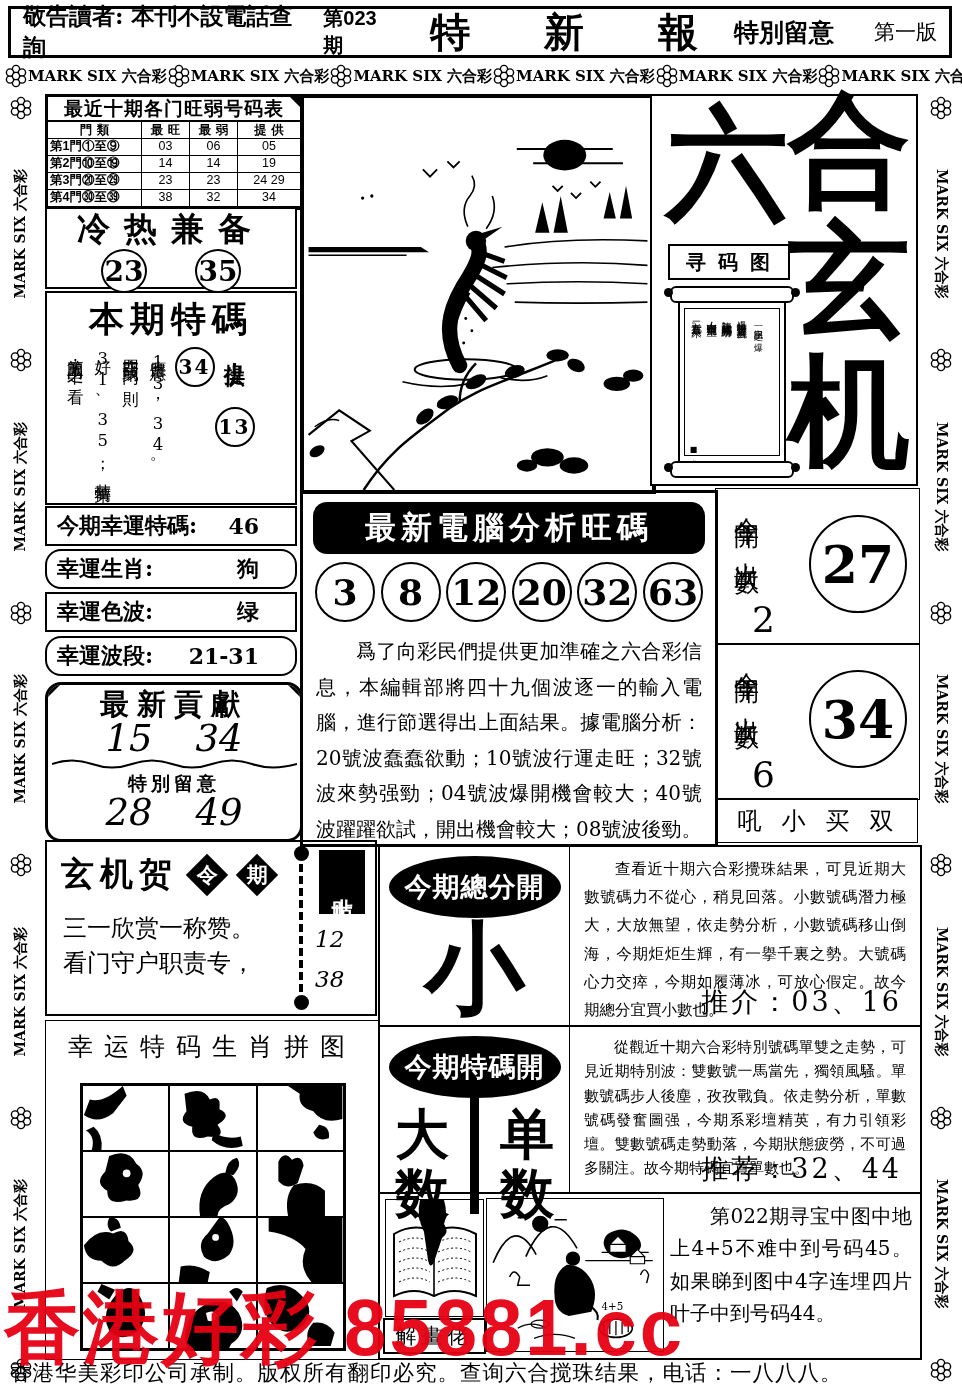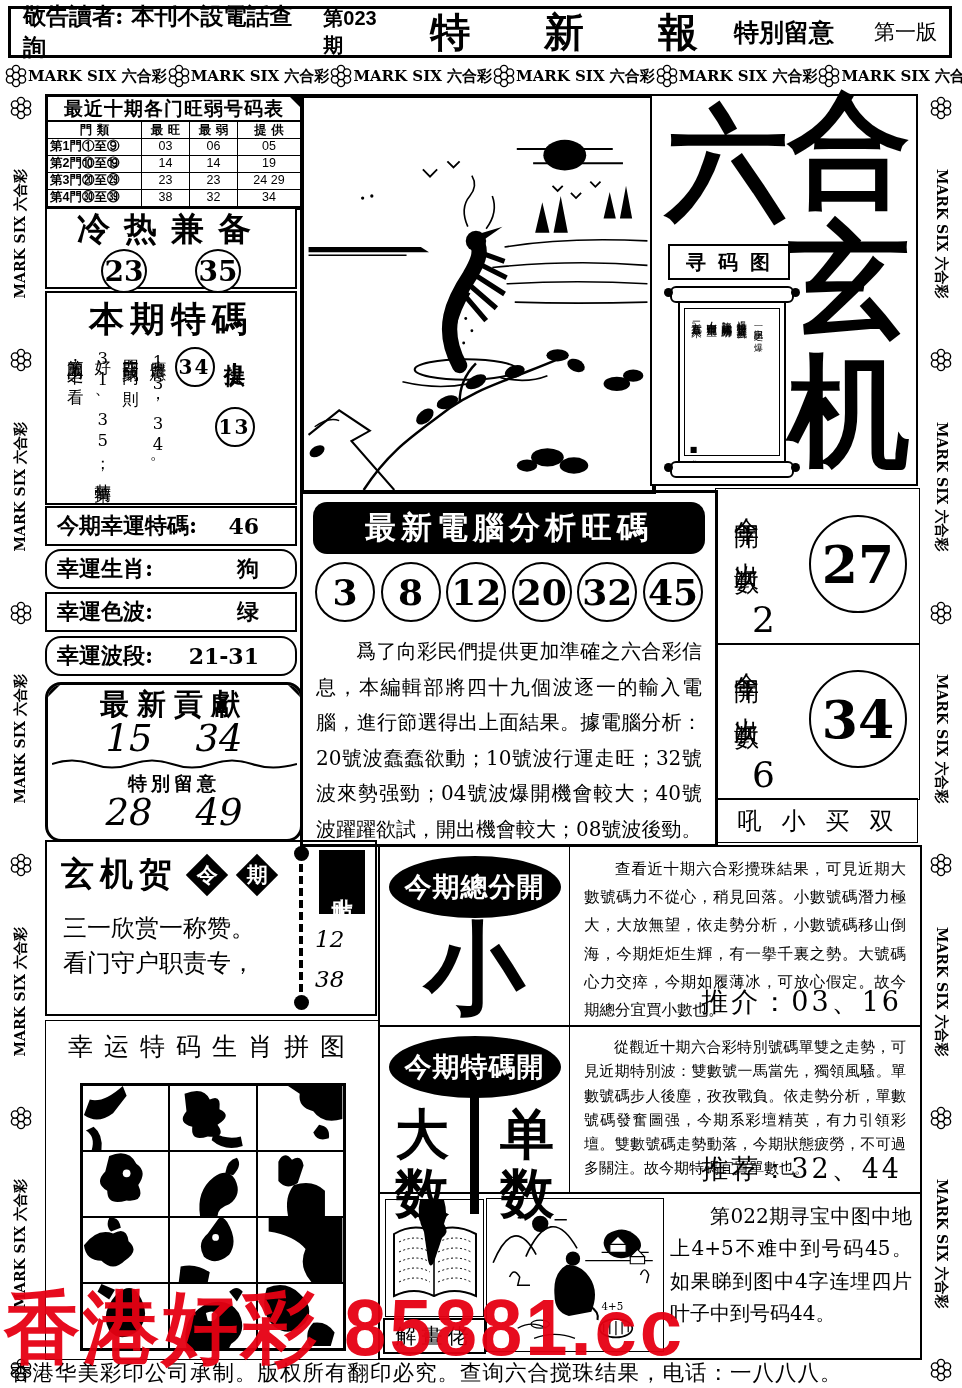--- a/index.html
+++ b/index.html
@@ -616,21 +616,21 @@
   </div>
 
   <div id="analysis" class="abs">
     <div class="banner">最新電腦分析旺碼</div>
     <div class="nums">
       <span class="circle serif" style="width:56px;height:56px;font-size:36px;">3</span>
       <span class="circle serif" style="width:56px;height:56px;font-size:36px;">8</span>
       <span class="circle serif" style="width:56px;height:56px;font-size:36px;">12</span>
       <span class="circle serif" style="width:56px;height:56px;font-size:36px;">20</span>
       <span class="circle serif" style="width:56px;height:56px;font-size:36px;">32</span>
-      <span class="circle serif" style="width:56px;height:56px;font-size:36px;">45</span>
+      <span class="circle serif" style="width:56px;height:56px;font-size:36px;">63</span>
     </div>
     <div class="para">爲了向彩民們提供更加準確之六合彩信息，本編輯部將四十九個波逐一的輸入電腦，進行節選得出上面結果。據電腦分析：20號波蠢蠢欲動；10號波行運走旺；32號波來勢强勁；04號波爆開機會較大；40號波躍躍欲試，開出機會較大；08號波後勁。</div>
   </div>
 
   <div class="abs ycell" style="top:488px;">
     <div class="ylabels">
       <span>今年開</span>
       <span>出次數</span>
     </div>
     <div class="ycount">2</div>

